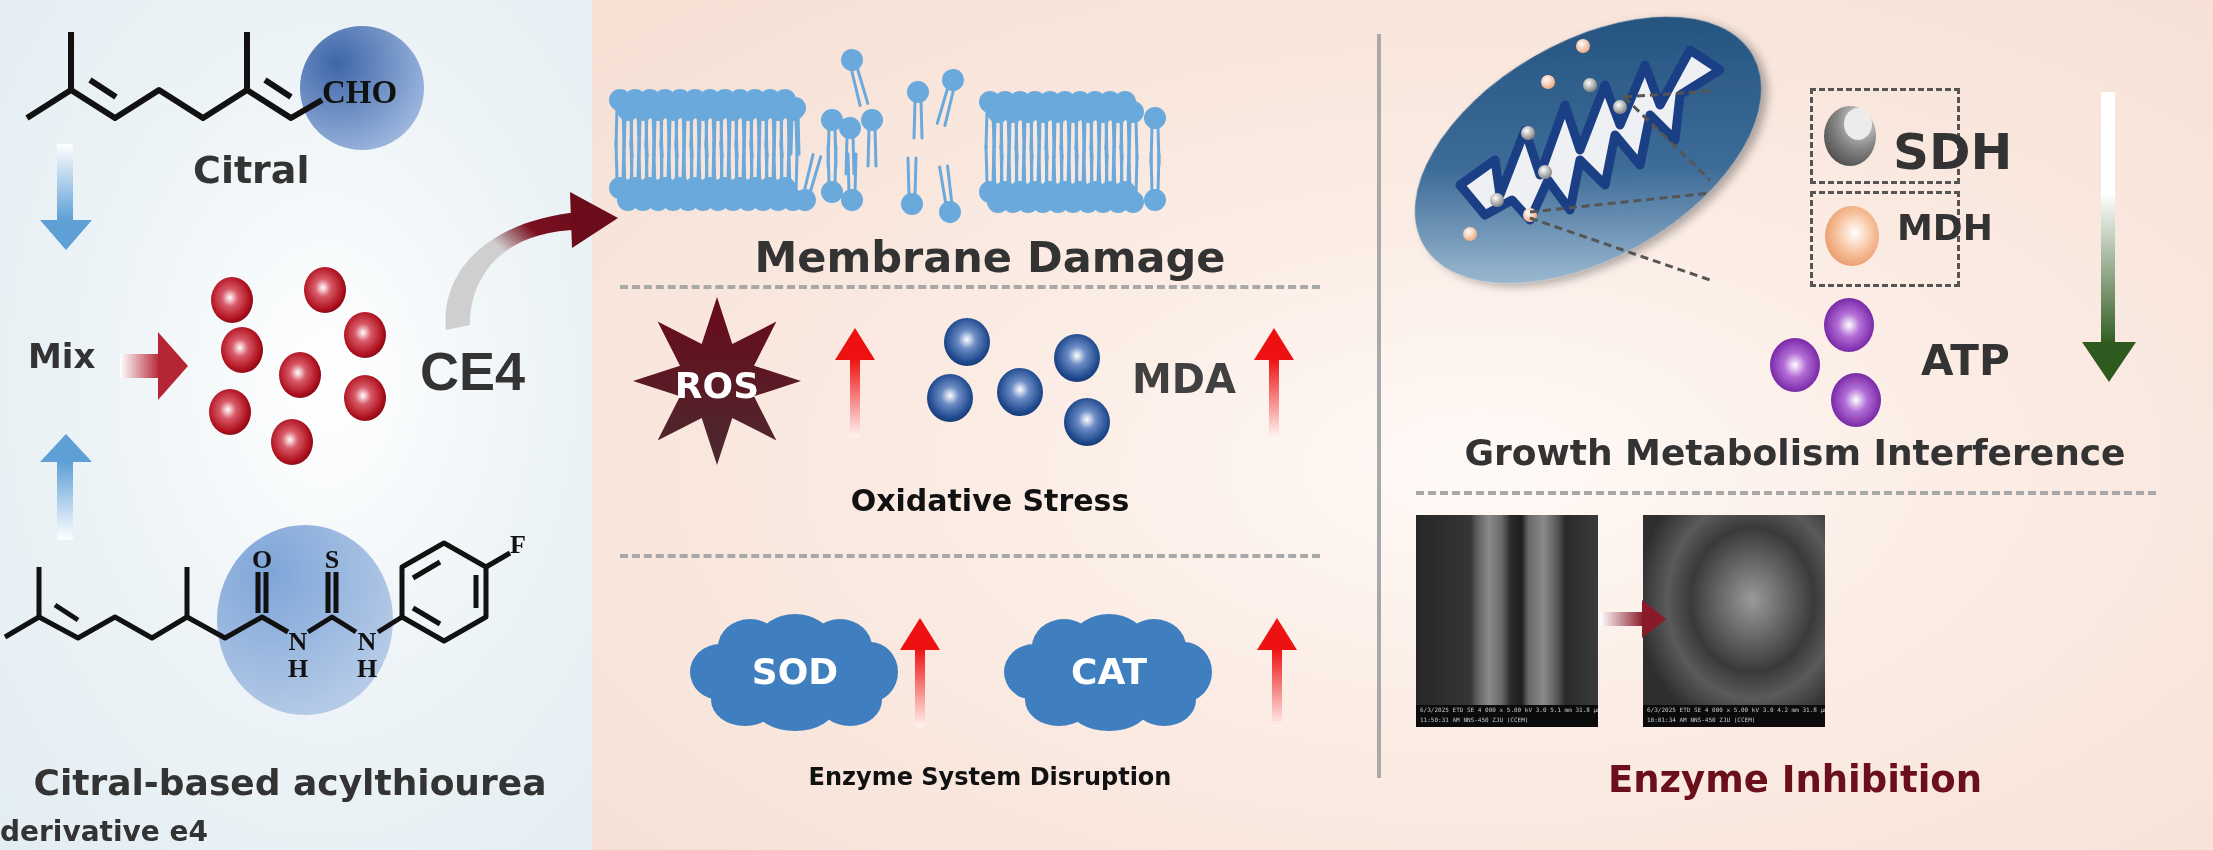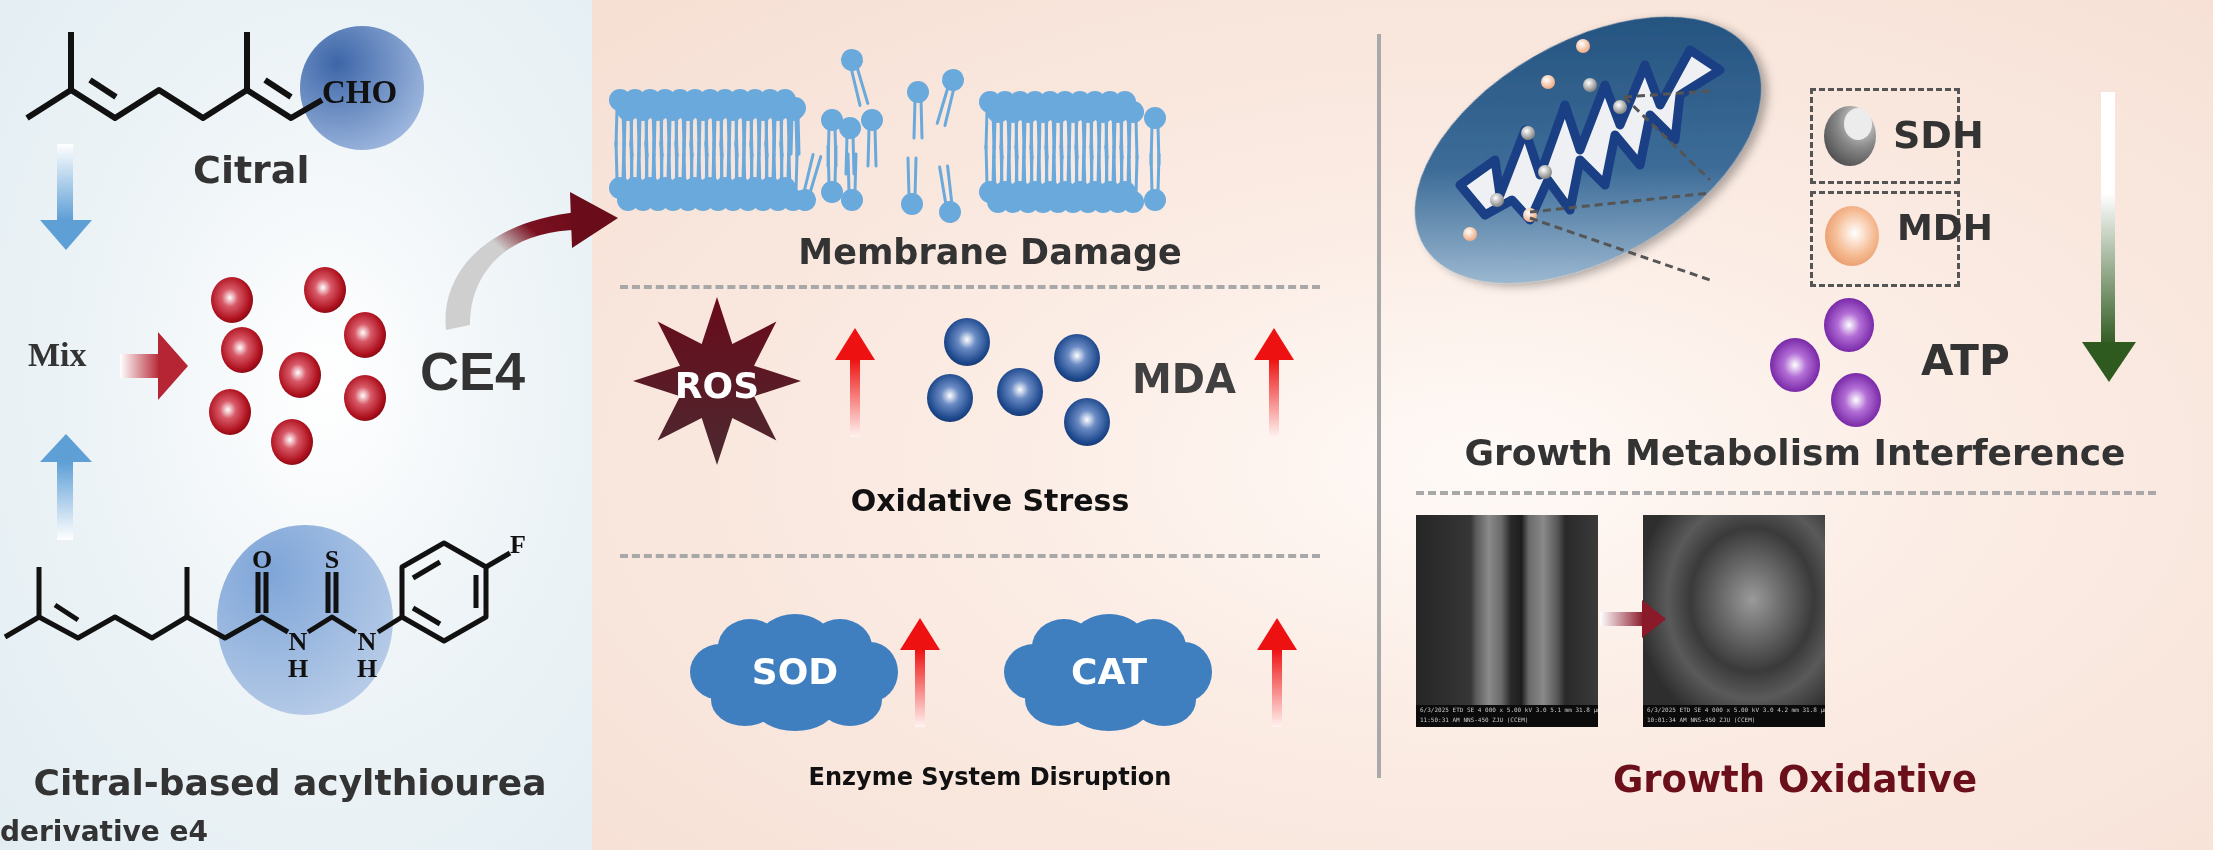--- a/index.html
+++ b/index.html
@@ -49,21 +49,21 @@
   <defs>
       <linearGradient id="blueDown" x1="0" y1="0" x2="0" y2="1">
     <stop offset="0%" stop-color="#ffffff"></stop>
         <stop offset="100%" stop-color="#5e9fd6"></stop>
       </linearGradient>
     </defs>
   <rect x="19" y="2" width="16" height="76" fill="url(#blueDown)"></rect>
   <polygon points="2,78 54,78 28,108" fill="#5e9fd6"></polygon>
 </svg>
 
-<div class="label lbl-dark" style="left:28px;top:336px;font-size:34px;font-family:Liberation Serif, serif;">Mix</div>
+<div class="label lbl-dark" style="left:28px;top:336px;font-size:34px;">Mix</div>
 <svg style="left:118px;top:330px;width:72px;height:72px;">
   <defs>
       <linearGradient id="redRight" x1="0" y1="0" x2="1" y2="0">
     <stop offset="0%" stop-color="#ffffff"></stop>
         <stop offset="100%" stop-color="#b52534"></stop>
       </linearGradient>
     </defs>
   <rect x="2" y="24" width="40" height="24" fill="url(#redRight)"></rect>
   <polygon points="40,2 70,36 40,70" fill="#b52534"></polygon>
 </svg>
@@ -655,21 +655,21 @@
       <circle cx="0" cy="0" r="11" fill="#6aa9dc"></circle>
       <line x1="-3" y1="8" x2="-4" y2="46" stroke="#6aa9dc" stroke-width="3" stroke-linecap="round"></line>
       <line x1="3" y1="8" x2="4" y2="46" stroke="#6aa9dc" stroke-width="3" stroke-linecap="round"></line>
     </g>
     <g transform="translate(555,180) rotate(0)">
       <circle cx="0" cy="0" r="11" fill="#6aa9dc"></circle>
       <line x1="-3" y1="-8" x2="-4" y2="-46" stroke="#6aa9dc" stroke-width="3" stroke-linecap="round"></line>
       <line x1="3" y1="-8" x2="4" y2="-46" stroke="#6aa9dc" stroke-width="3" stroke-linecap="round"></line>
     </g>
   </svg>
-<div class="label lbl-dark" style="left:600px;width:780px;text-align:center;top:232px;font-size:35px;">Membrane Damage</div>
+<div class="label lbl-dark" style="left:600px;width:780px;text-align:center;top:232px;font-size:43px;">Membrane Damage</div>
 <div class="dash" style="left:620px;width:700px;top:285px;"></div>
 
 <svg style="left:632px;top:296px;width:170px;height:170px;" viewBox="0 0 170 170">
   <defs>
       <linearGradient id="rosGrad" x1="0" y1="0" x2="0" y2="1">
     <stop offset="0%" stop-color="#6a0a1a"></stop>
         <stop offset="100%" stop-color="#4b2a30"></stop>
       </linearGradient>
     </defs>
   <polygon id="ros-star" fill="url(#rosGrad)" points="85.0,1.0 100.3,48.0 144.4,25.6 122.0,69.7 169.0,85.0 122.0,100.3 144.4,144.4 100.3,122.0 85.0,169.0 69.7,122.0 25.6,144.4 48.0,100.3 1.0,85.0 48.0,69.7 25.6,25.6 69.7,48.0"></polygon>
@@ -814,21 +814,21 @@
   <defs>
       <radialGradient id="sdhGrad" cx="70%" cy="25%" r="90%">
         <stop offset="0%" stop-color="#e8e8e8"></stop>
         <stop offset="50%" stop-color="#888"></stop>
         <stop offset="100%" stop-color="#444"></stop>
       </radialGradient>
     </defs>
   <ellipse cx="28" cy="32" rx="26" ry="30" fill="url(#sdhGrad)"></ellipse>
   <ellipse cx="36" cy="20" rx="14" ry="16" fill="#ececec"></ellipse>
 </svg>
-<div class="label lbl-dark" style="left:1893px;top:113px;font-size:38px;">SDH</div>
+<div class="label lbl-dark" style="left:1893px;top:123px;font-size:50px;">SDH</div>
 
 <div class="abs" style="left:1810px;top:191px;width:144px;height:90px;border:3px dashed #555;"></div>
 <svg style="left:1824px;top:204px;width:56px;height:64px;">
   <defs>
       <radialGradient id="mdhGrad" cx="55%" cy="45%" r="60%">
         <stop offset="0%" stop-color="#ffffff"></stop>
         <stop offset="60%" stop-color="#f6bd96"></stop>
         <stop offset="100%" stop-color="#e99a6a"></stop>
       </radialGradient>
     </defs>
@@ -882,13 +882,13 @@
 <svg style="left:1598px;top:598px;width:70px;height:44px;">
   <defs>
       <linearGradient id="semArrow" x1="0" y1="0" x2="1" y2="0">
         <stop offset="0%" stop-color="#ffffff"></stop>
         <stop offset="100%" stop-color="#8a1a2a"></stop>
       </linearGradient>
     </defs>
   <rect x="2" y="14" width="44" height="14" fill="url(#semArrow)"></rect>
   <polygon points="44,2 68,21 44,40" fill="#8a1a2a"></polygon>
 </svg>
-<div class="label" style="left:1385px;width:820px;text-align:center;top:758px;font-size:37px;color:#6b0f1a;">Growth Oxidative</div>
+<div class="label" style="left:1385px;width:820px;text-align:center;top:758px;font-size:37px;color:#6b0f1a;">Enzyme Inhibition</div>
 
 </body></html>

